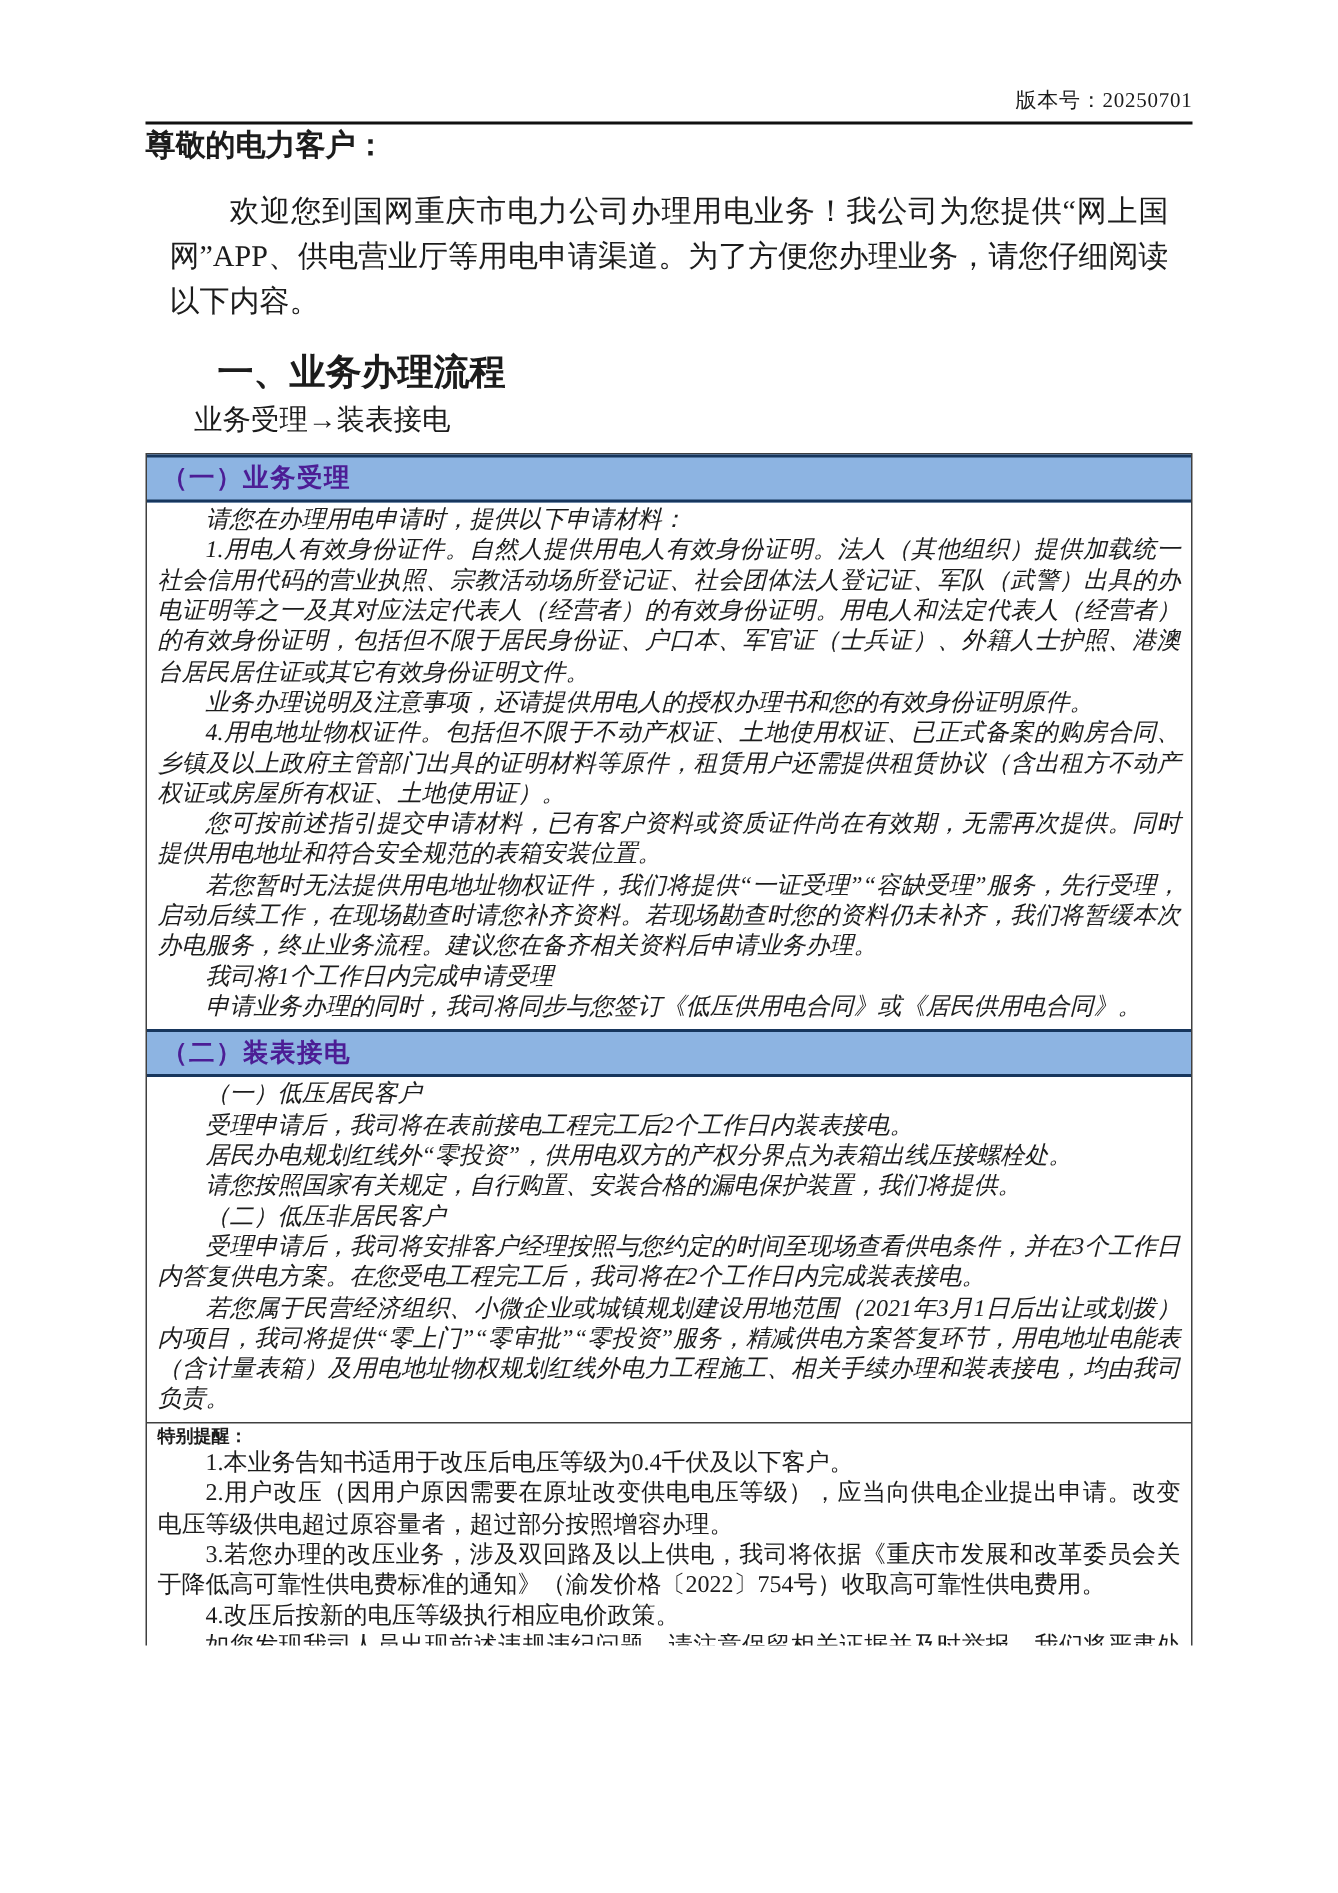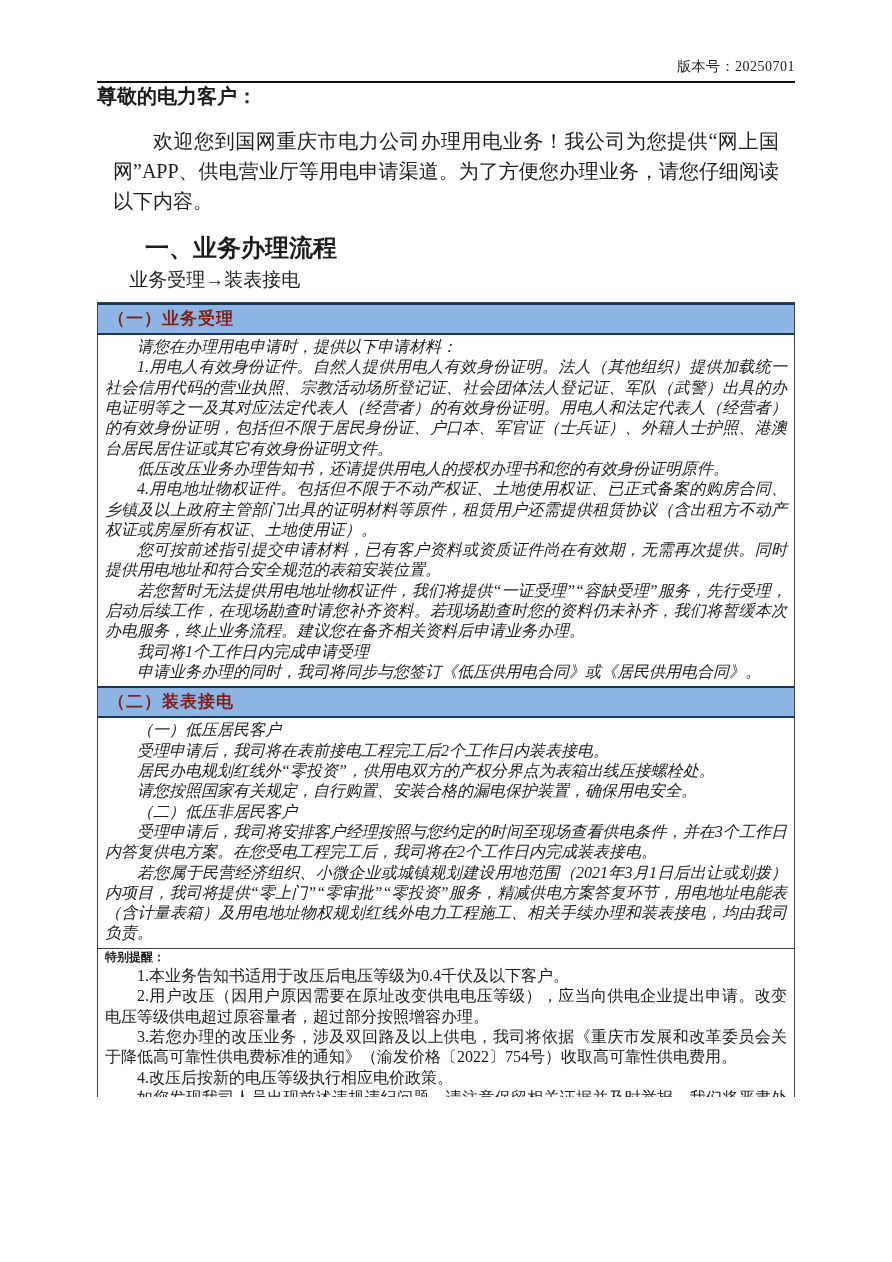--- a/index.html
+++ b/index.html
@@ -22,21 +22,21 @@
     font-family:"Liberation Sans","DejaVu Sans",sans-serif;
     font-weight:bold;font-size:24px;margin:6px 0 2px 0;padding-left:2em;
   }
   .flow-line{font-size:19px;margin:3px 0;padding-left:1.7em;}
   .notice-table{
     margin-top:9px;border:1.5px solid #404040;
   }
   .th{
     background:#8DB4E2;
     border-top:2px solid #17365D;border-bottom:2px solid #17365D;
-    font-weight:bold;font-size:17px;color:#7f1d1d;
+    font-weight:bold;font-size:17px;color:#4c1d95;
     padding:2px 10px 3px 10px;letter-spacing:1px;
   }
   .tb{padding:2px 7px 4px 7px;font-size:16px;line-height:1.27;font-style:italic;}
   .para{margin:0;text-indent:2em;text-align:justify;}
   .special{border-top:1.5px solid #404040;padding:1px 7px 5px 7px;font-size:16px;line-height:1.27;}
   .special-heading{font-weight:bold;font-size:12px;margin:0 0 1px 0;}
 </style>
 </head>
 <body>
 
@@ -54,21 +54,21 @@
 
   <div class="notice-table">
 
     <div class="th">（一）业务受理</div>
     <div class="tb">
 
         <p class="para">请您在办理用电申请时，提供以下申请材料：</p>
 
         <p class="para">1.用电人有效身份证件。自然人提供用电人有效身份证明。法人（其他组织）提供加载统一社会信用代码的营业执照、宗教活动场所登记证、社会团体法人登记证、军队（武警）出具的办电证明等之一及其对应法定代表人（经营者）的有效身份证明。用电人和法定代表人（经营者）的有效身份证明，包括但不限于居民身份证、户口本、军官证（士兵证）、外籍人士护照、港澳台居民居住证或其它有效身份证明文件。</p>
 
-        <p class="para">低压改压业务办理告知书，还请提供用电人的授权办理书和您的有效身份证明原件。</p>
+        <p class="para">业务办理说明及注意事项，还请提供用电人的授权办理书和您的有效身份证明原件。</p>
 
         <p class="para">4.用电地址物权证件。包括但不限于不动产权证、土地使用权证、已正式备案的购房合同、乡镇及以上政府主管部门出具的证明材料等原件，租赁用户还需提供租赁协议（含出租方不动产权证或房屋所有权证、土地使用证）。</p>
 
         <p class="para">您可按前述指引提交申请材料，已有客户资料或资质证件尚在有效期，无需再次提供。同时提供用电地址和符合安全规范的表箱安装位置。</p>
 
         <p class="para">若您暂时无法提供用电地址物权证件，我们将提供“一证受理”“容缺受理”服务，先行受理，启动后续工作，在现场勘查时请您补齐资料。若现场勘查时您的资料仍未补齐，我们将暂缓本次办电服务，终止业务流程。建议您在备齐相关资料后申请业务办理。</p>
 
         <p class="para">我司将1个工作日内完成申请受理</p>
 
         <p class="para">申请业务办理的同时，我司将同步与您签订《低压供用电合同》或《居民供用电合同》。</p>
@@ -76,21 +76,21 @@
 
     <div class="th">（二）装表接电</div>
     <div class="tb">
 
         <p class="para">（一）低压居民客户</p>
 
         <p class="para">受理申请后，我司将在表前接电工程完工后2个工作日内装表接电。</p>
 
         <p class="para">居民办电规划红线外“零投资”，供用电双方的产权分界点为表箱出线压接螺栓处。</p>
 
-        <p class="para">请您按照国家有关规定，自行购置、安装合格的漏电保护装置，确保用电安全。</p>
+        <p class="para">请您按照国家有关规定，自行购置、安装合格的漏电保护装置，我们将提供。</p>
 
         <p class="para">（二）低压非居民客户</p>
 
         <p class="para">受理申请后，我司将安排客户经理按照与您约定的时间至现场查看供电条件，并在3个工作日内答复供电方案。在您受电工程完工后，我司将在2个工作日内完成装表接电。</p>
 
         <p class="para">若您属于民营经济组织、小微企业或城镇规划建设用地范围（2021年3月1日后出让或划拨）内项目，我司将提供“零上门”“零审批”“零投资”服务，精减供电方案答复环节，用电地址电能表（含计量表箱）及用电地址物权规划红线外电力工程施工、相关手续办理和装表接电，均由我司负责。</p>
       </div>
 
     <div class="special">
       <p class="special-heading">特别提醒：</p>

